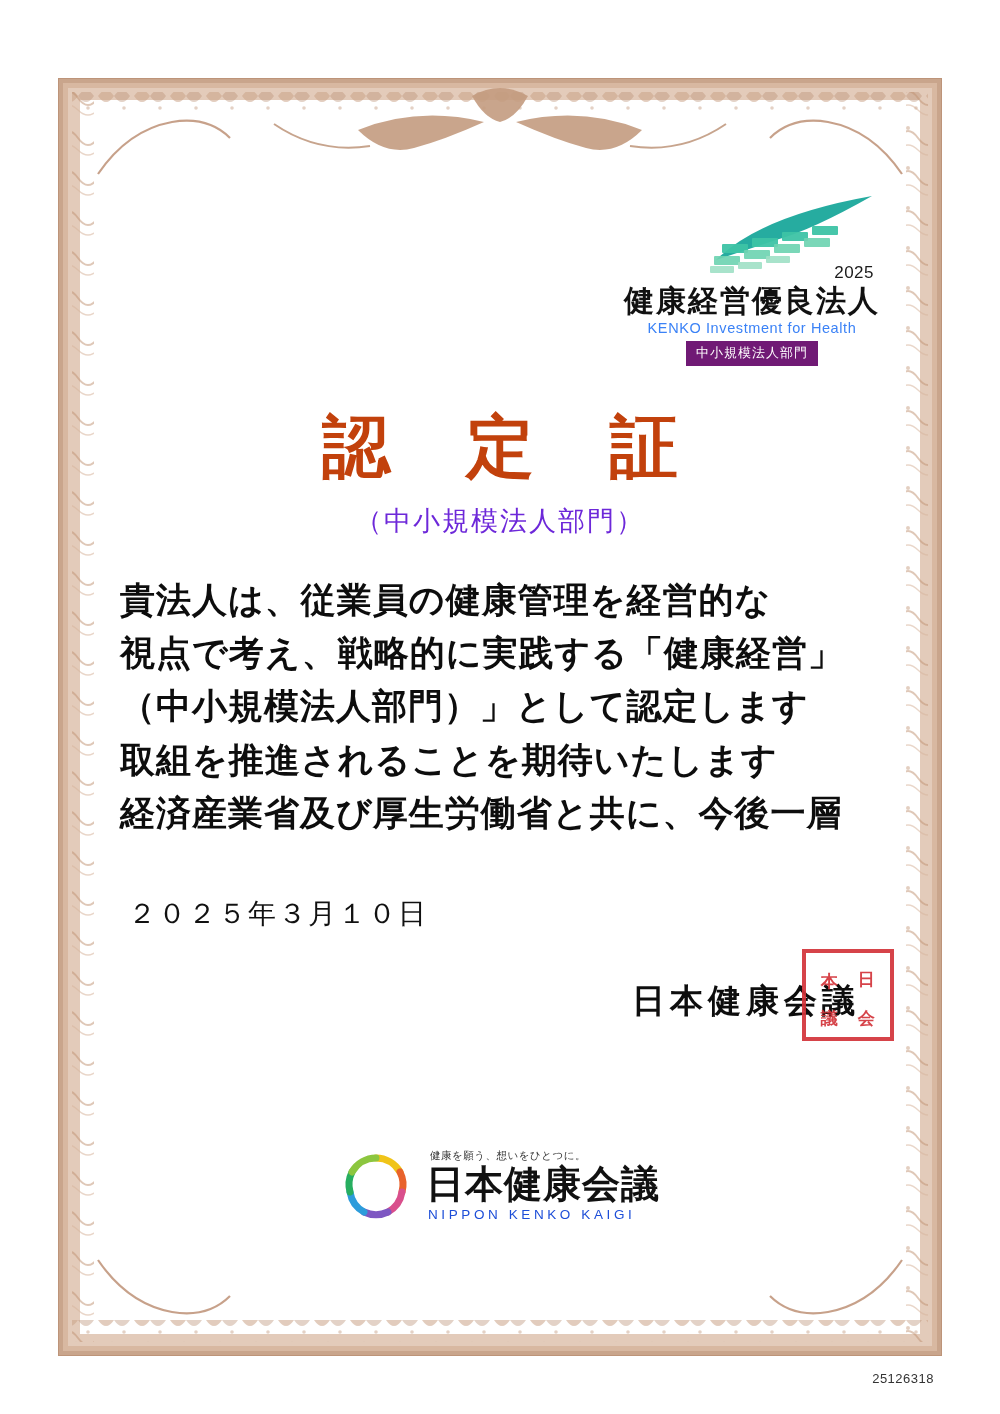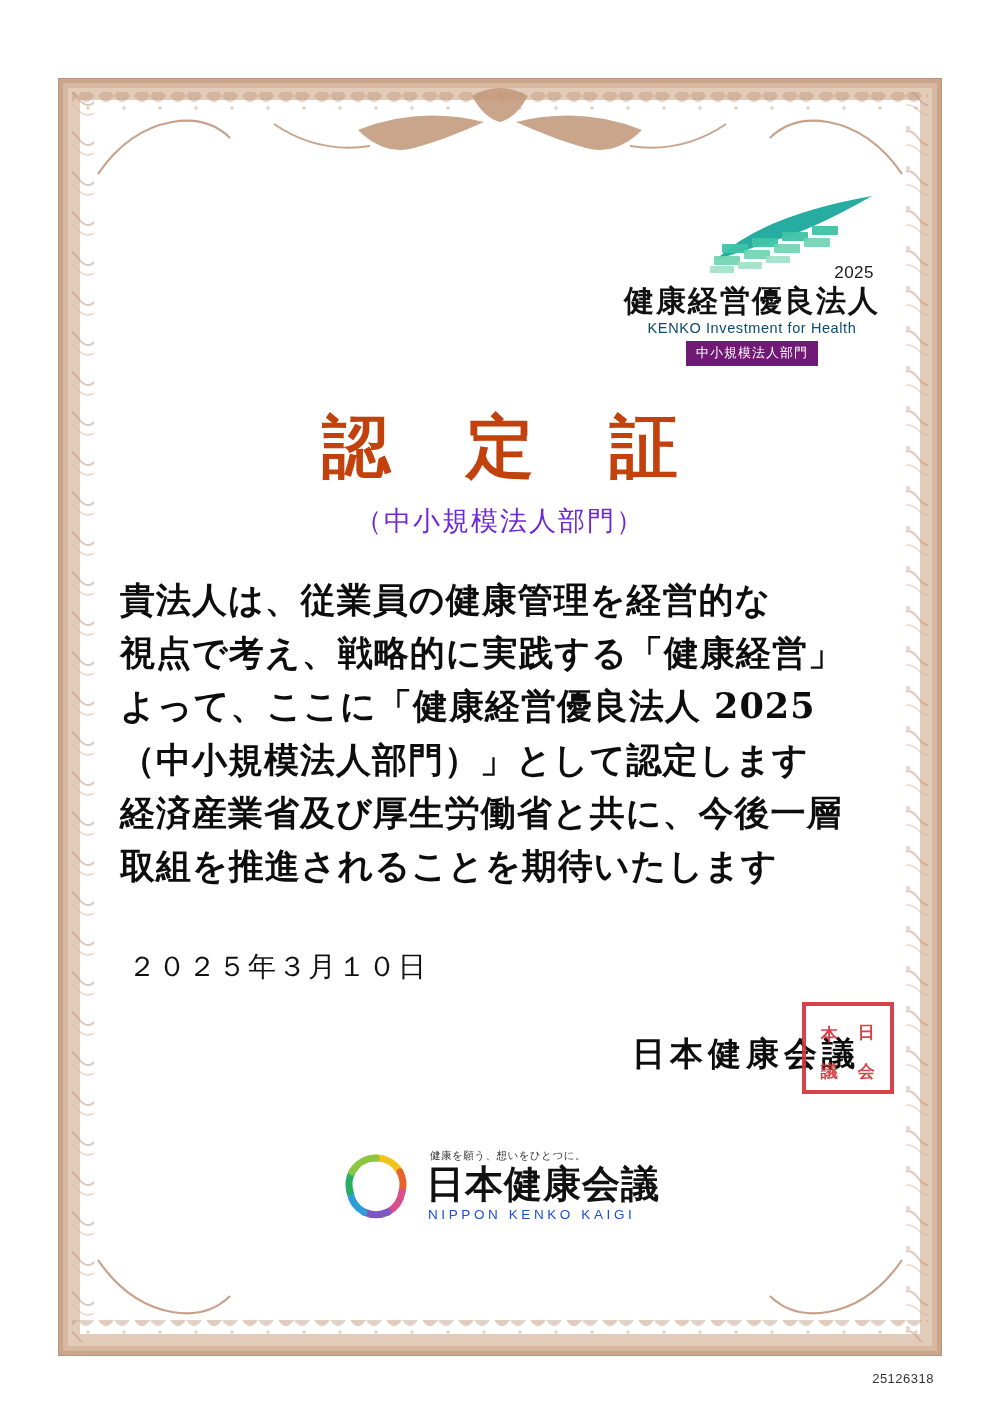--- a/index.html
+++ b/index.html
@@ -108,21 +108,21 @@
     font-size: 30px;
     font-weight: 700;
     letter-spacing: 2px;
     color: #111;
     font-family: "DejaVu Sans", "Liberation Sans", sans-serif;
     line-height: 1.1;
   }
   .kenko-en {
     font-size: 14.5px;
     letter-spacing: .6px;
-    color: #0c4a6e;
+    color: #3b82f6;
     font-family: "Liberation Sans", sans-serif;
     margin-top: 3px;
   }
   .kenko-badge {
     margin-top: 5px;
     background: #701a75;
     color: #fff;
     font-size: 13px;
     letter-spacing: 1px;
     padding: 3px 10px 4px;
@@ -374,24 +374,23 @@
       </div>
     </div>
 
     <div class="cert-title">認 定 証</div>
     <div class="cert-subtitle">（中小規模法人部門）</div>
 
 
     <div class="cert-body">
       <div>貴法人は、従業員の健康管理を経営的な</div>
       <div>視点で考え、戦略的に実践する「健康経営」</div>
-      <div>よって、ここに「健康経営優良法人 2025</div>
       <div>（中小規模法人部門）」として認定します</div>
+      <div>取組を推進されることを期待いたします</div>
       <div>経済産業省及び厚生労働省と共に、今後一層</div>
-      <div>取組を推進されることを期待いたします</div>
     </div>
 
     <div class="cert-date">２０２５年３月１０日</div>
 
     <div class="issuer-row">
       <div class="issuer-name">日本健康会議</div>
       <div class="seal">
         <span>本</span>
         <span>日</span>
         <span>議</span>

